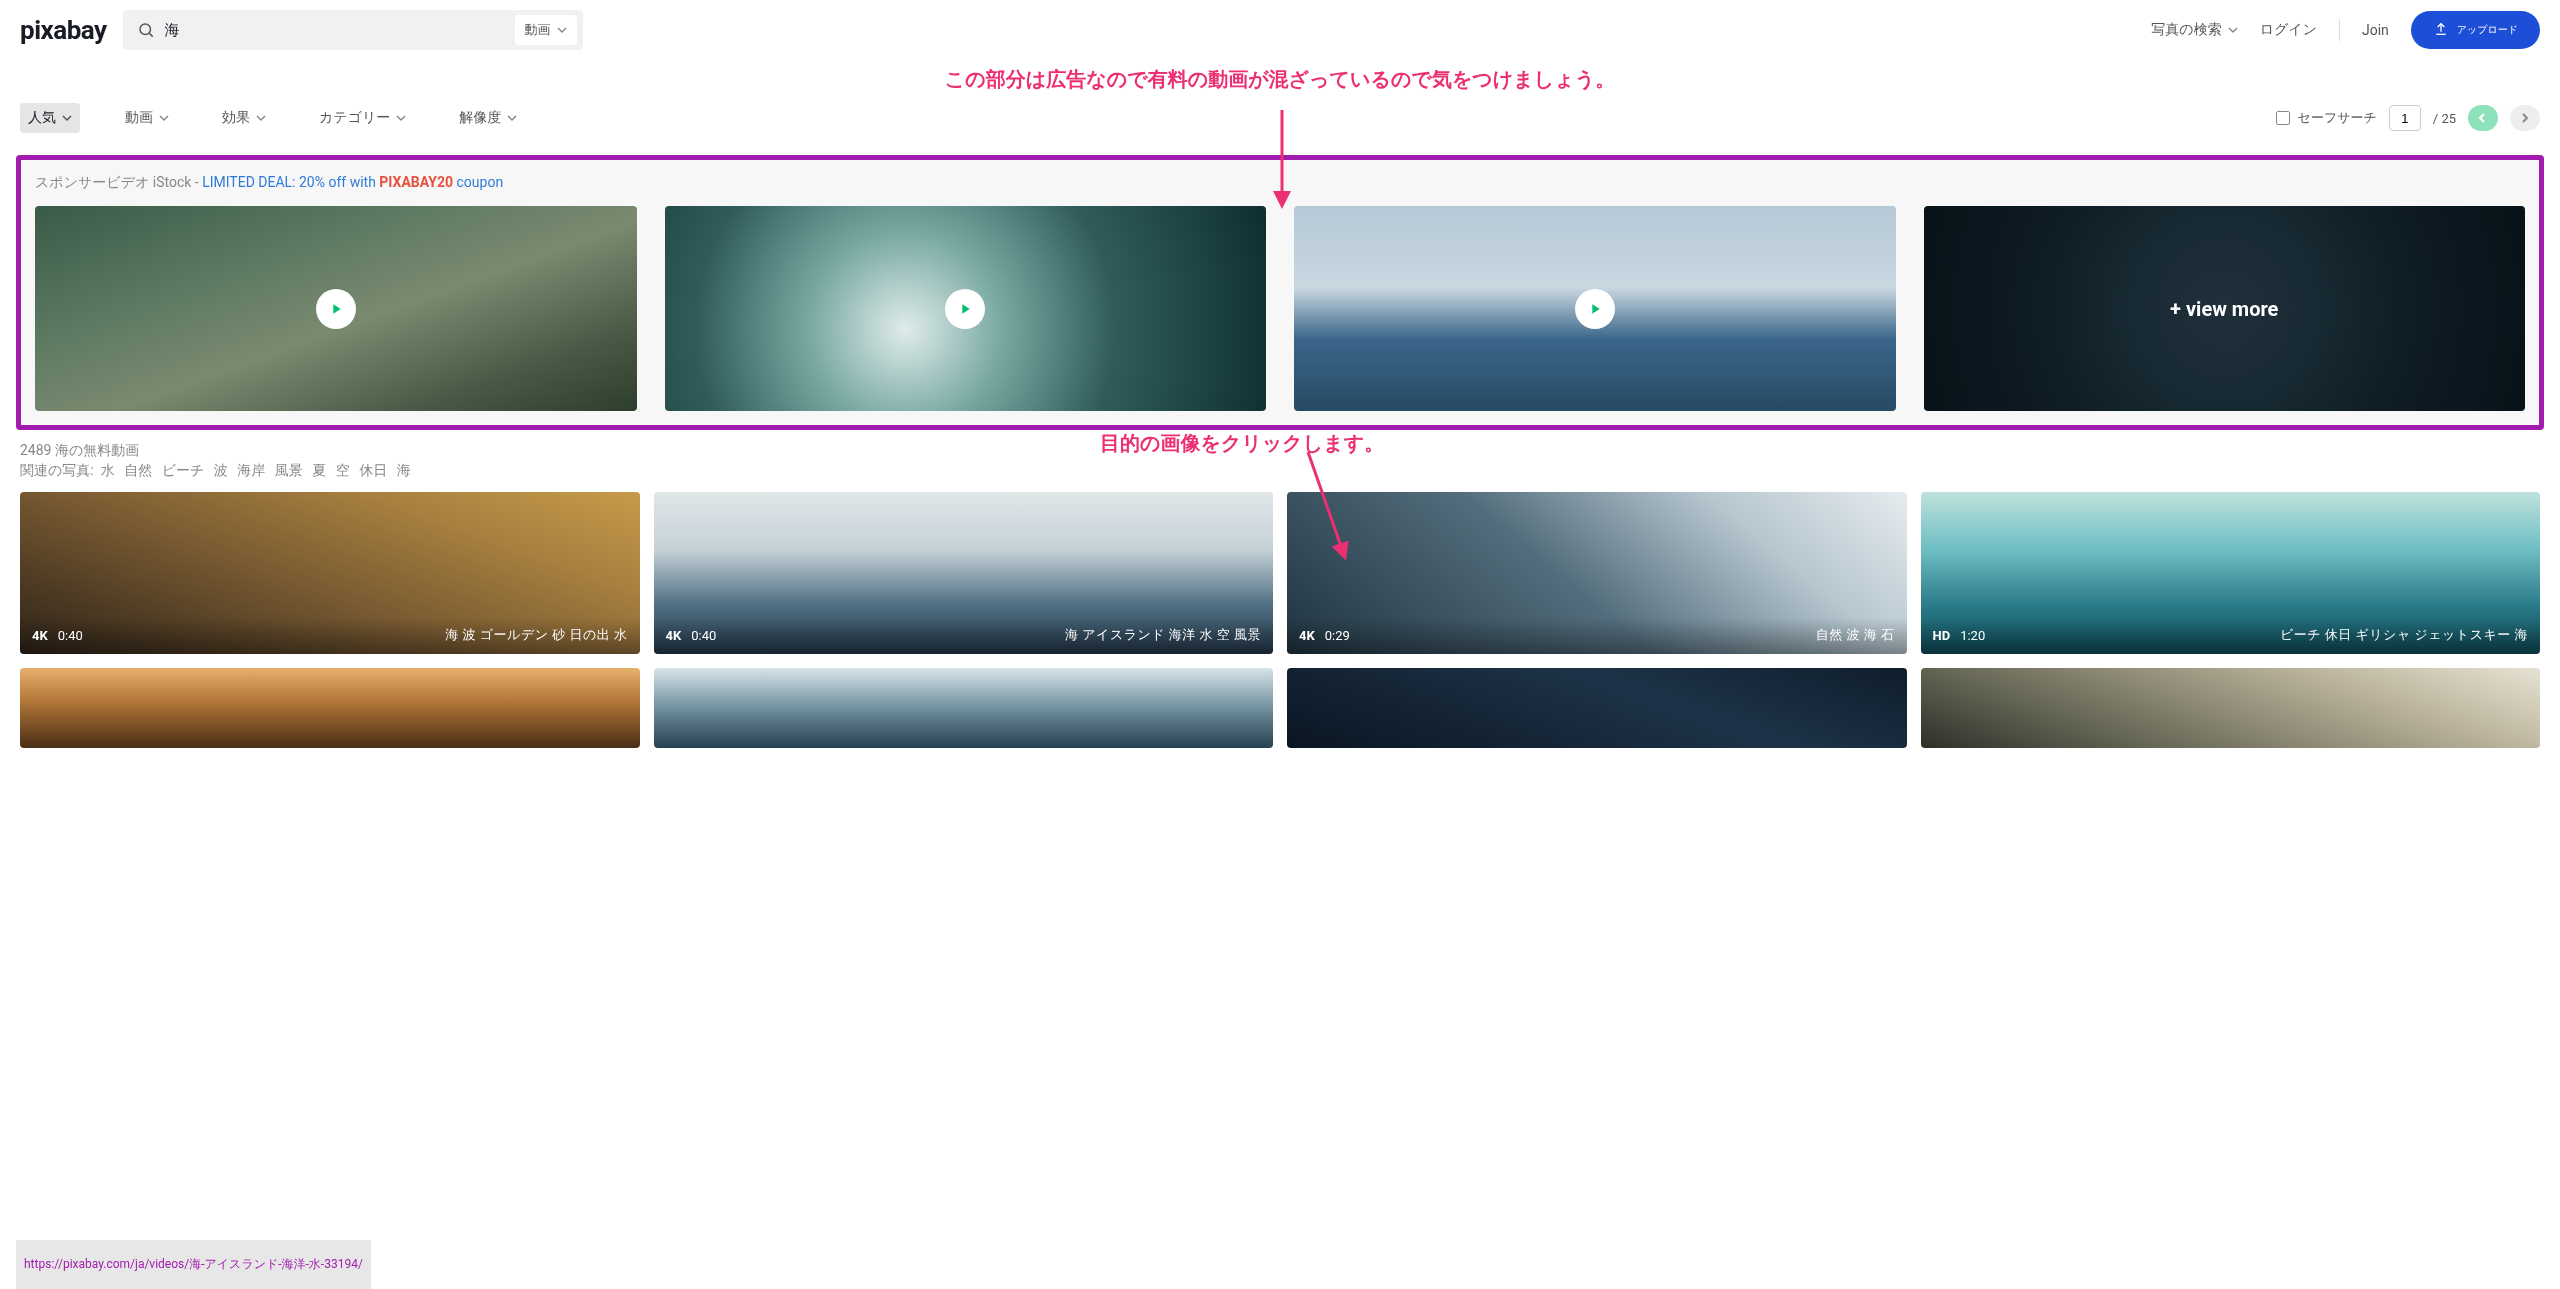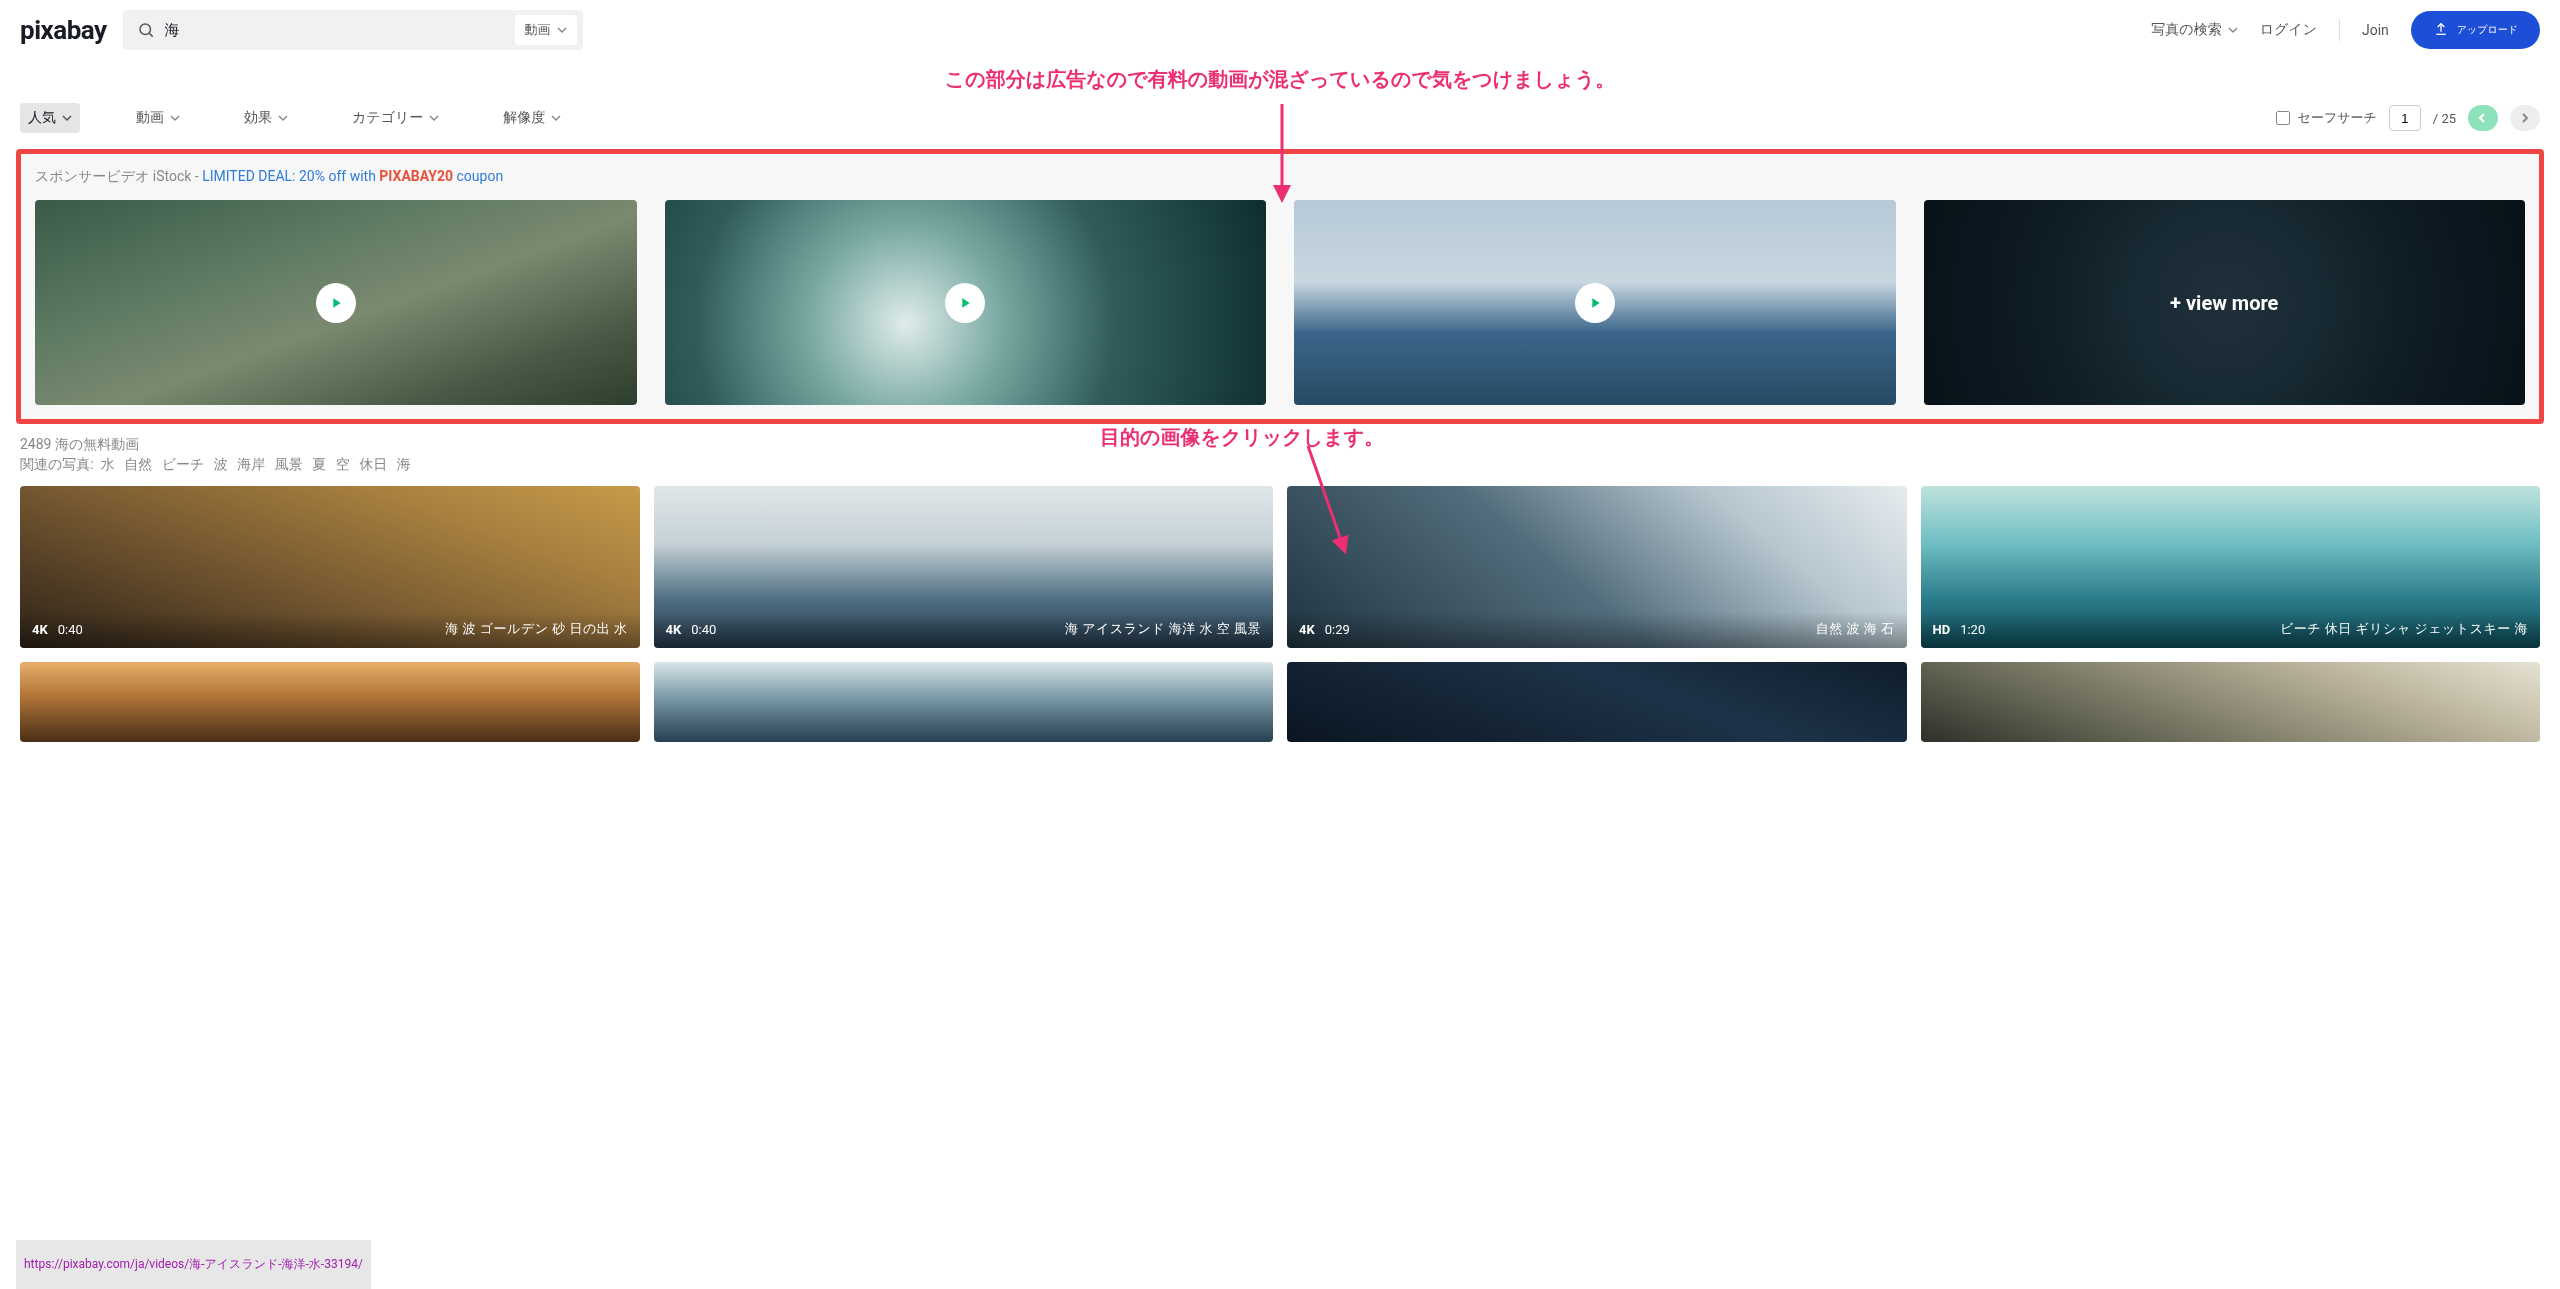--- a/index.html
+++ b/index.html
@@ -74,22 +74,22 @@
     color: #ec2f73;
     font-size: 20px;
     font-weight: 700;
     padding: 6px 0 4px;
   }
 
   
   .filters {
     display: flex;
     align-items: center;
-    padding: 6px 20px 16px;
-    gap: 48px;
+    padding: 6px 20px 22px;
+    gap: 37px;
     font-size: 14px;
   }
   .filter {
     display: flex; align-items: center; gap: 6px;
     color: #555;
     padding: 6px 8px;
     border-radius: 4px;
   }
   .filter.active { background: #e5e5e5; color:#191b26;}
   .pager { margin-left: auto; display: flex; align-items: center; gap: 12px; }
@@ -100,21 +100,21 @@
   .pgbtn {
     width: 30px; height: 26px; border-radius: 14px;
     background: #eee; display:flex; align-items:center; justify-content:center;
   }
   .pgbtn.prev { background: #8de2bb; color:#fff; }
   .pgbtn svg { width: 10px; height: 10px; }
 
   
   .sponsor-outer {
     margin: 0 16px;
-    border: 5px solid #ef4444;
+    border: 5px solid #a21caf;
     border-radius: 4px;
     padding: 14px 14px 14px 14px;
     background: #f7f7f7;
     position: relative;
     z-index: 1;
   }
   .sponsor-title { font-size: 14px; margin-bottom: 14px; }
   .sponsor-title .grey { color: #888; }
   .sponsor-title .blue { color: #2f7bd9; }
   .sponsor-title .red { color: #e8513e; font-weight:700; }

